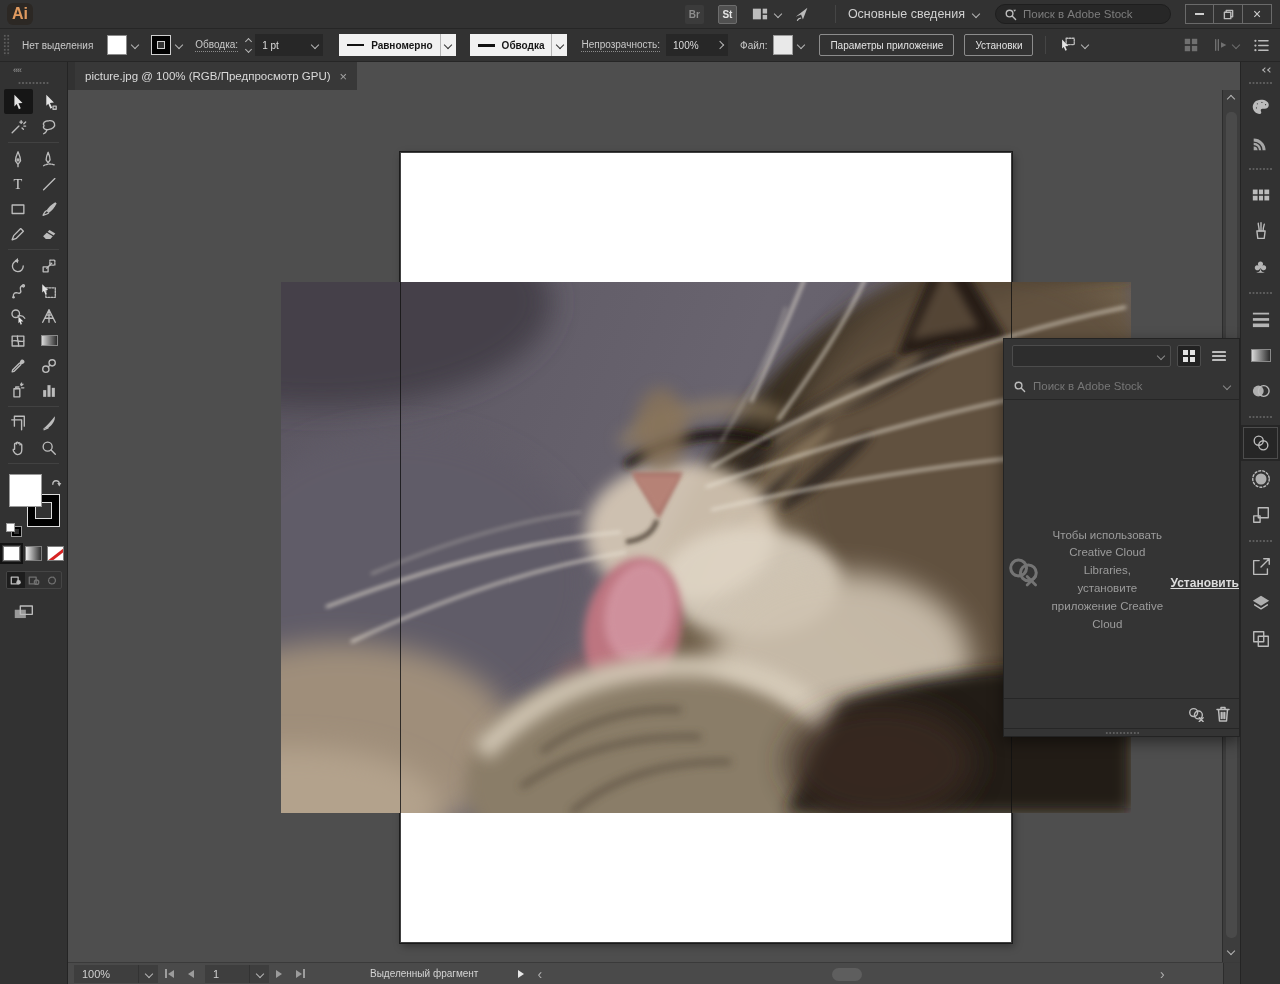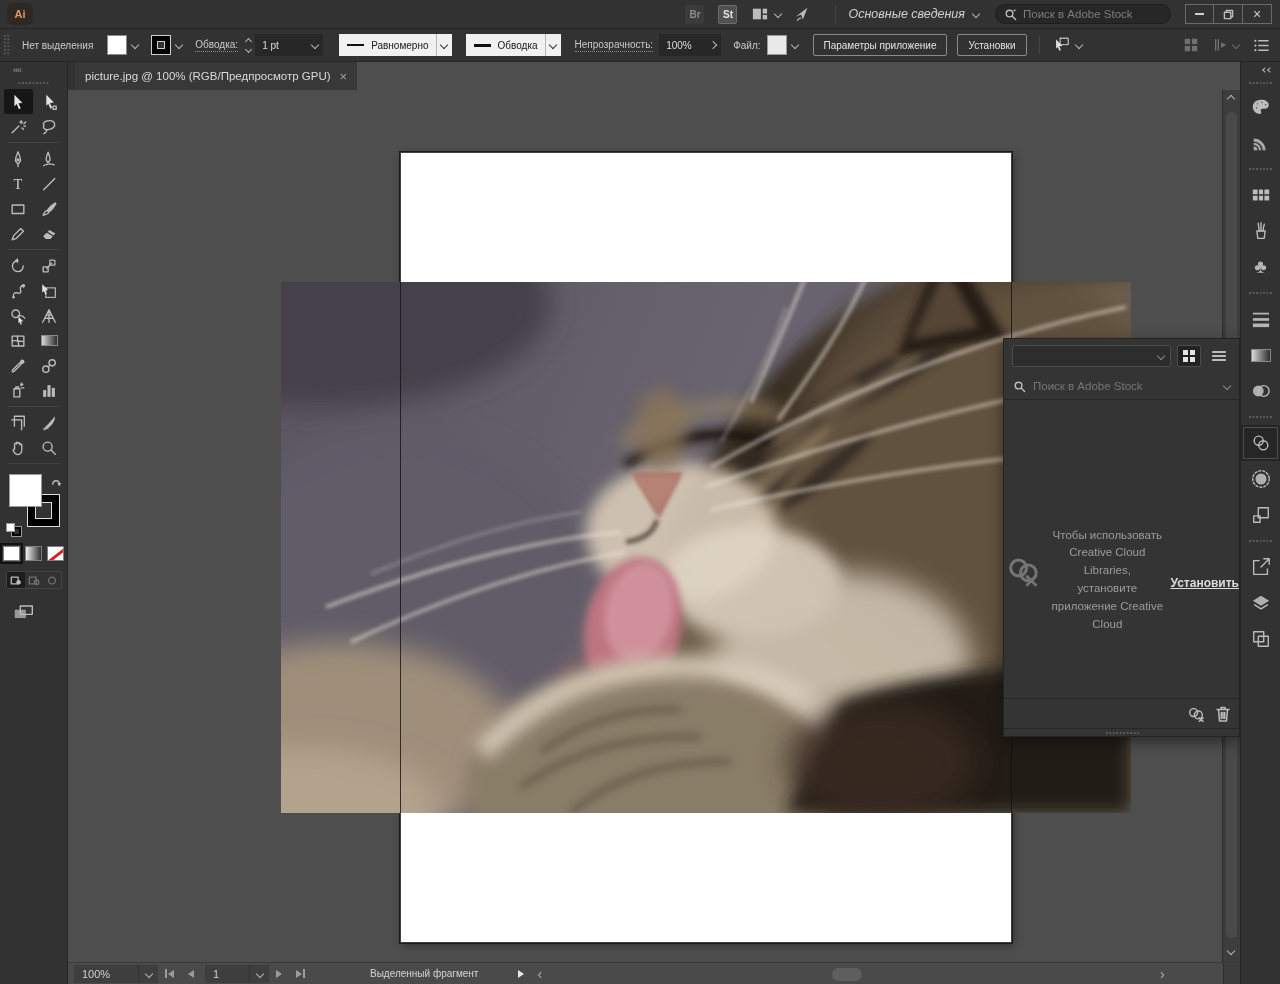--- a/index.html
+++ b/index.html
@@ -4,32 +4,32 @@
 <style>
   * { margin:0; padding:0; box-sizing:border-box; }
   html,body { width:1280px; height:984px; overflow:hidden; background:#323232;
     font-family:"Liberation Sans","DejaVu Sans",sans-serif; }
   #app { position:relative; width:1280px; height:984px; background:#323232; color:#d6d6d6; }
 
   
   .titlebar { position:absolute; left:0; top:0; width:1280px; height:29px; background:#323232;
     border-bottom:1px solid #262626; display:flex; align-items:center; }
   .ai-logo { width:26px; height:22px; margin-left:7px; border-radius:6px; background:#2c2824;
-    color:#e09a5f; font-weight:bold; font-size:11px; display:flex; align-items:center; justify-content:center; }
+    color:#e09a5f; font-weight:bold; font-size:16px; display:flex; align-items:center; justify-content:center; }
   .menubar { display:flex; margin-left:8px; }
   .menu { display:inline-block; padding:0 11px; font-size:12.5px; color:#d6d6d6; line-height:28px; cursor:default; }
   .menu::first-letter { text-decoration:underline; }
   .tb-right { margin-left:auto; display:flex; align-items:center; }
   .badge { width:19px; height:19px; border-radius:2px; display:flex; align-items:center; justify-content:center;
     font-size:10px; font-weight:bold; margin-right:14px; }
   .badge.br { background:#3b3b3b; color:#8d8d8d; }
   .badge.st { background:#505050; color:#e6e6e6; border:1px solid #6d6d6d; }
   .icon-btn { display:flex; align-items:center; margin-right:12px; color:#b5b5b5; }
   .vsep { width:1px; height:18px; background:#454545; margin:0 12px; }
-  .workspace { display:flex; align-items:center; font-size:12.5px; color:#d0d0d0; margin-right:16px;font-style:italic; }
+  .workspace { display:flex; align-items:center; font-size:12.5px; color:#d0d0d0; margin-right:16px; }
   .search-box { width:176px; height:20px; background:#272727; border:1px solid #1e1e1e; border-radius:10px;
     display:flex; align-items:center; padding:0 8px; margin-right:14px; }
   .search-box input { background:transparent; border:0; outline:0; color:#c9c9c9; font-size:11.5px; width:130px; margin-left:6px; }
   .search-box input::placeholder { color:#7d7d7d; }
   .winbtns { display:flex; margin-right:8px; }
   .winbtn { width:29px; height:20px; border:1px solid #6a6a6a; border-left-width:0; display:flex;
     align-items:center; justify-content:center; color:#cfcfcf; font-size:12px; }
   .winbtn:first-child { border-left-width:1px; }
   .minbar { width:9px; height:2px; background:#cfcfcf; }
 
@@ -46,21 +46,21 @@
   .chv { display:inline-block; width:6px; height:6px; border-right:1.4px solid currentColor;
     border-bottom:1.4px solid currentColor; transform:rotate(45deg); color:#b5b5b5; }
   .chv.up { transform:rotate(-135deg); }
   .chv.right { transform:rotate(-45deg); }
   .chv.left { transform:rotate(135deg); }
   .chvbox { width:16px; display:flex; justify-content:center; align-items:center; align-self:stretch; }
   .stepper { display:flex; flex-direction:column; justify-content:center; gap:3px; margin:0 4px 0 8px; }
   .stepper .chv { width:5px; height:5px; }
   .field { height:22px; background:#272727; display:flex; align-items:center; padding:0 7px; color:#dcdcdc; }
   .ddgroup { display:flex; align-items:center; height:22px; }
-  .white-dd { height:22px; background:#f1f1f1; color:#161616; display:flex; align-items:center; padding:0 8px; gap:7px; }
+  .white-dd { height:22px; background:#f1f1f1; color:#161616; display:flex; align-items:center; padding:0 8px; gap:7px;font-weight:bold; }
   .white-dd .chvbox { border-left:1px solid #b5b5b5; color:#333; }
   .line-thin { width:17px; height:2px; background:#111; }
   .line-thick { width:17px; height:3px; background:#111; }
   .btn { height:22px; border:1px solid #8c8c8c; border-radius:2px; padding:0 10px; display:flex;
     align-items:center; color:#e2e2e2; margin-left:10px; white-space:nowrap; }
   .style-swatch { width:20px; height:20px; background:#e9e9e9; border:1px solid #9a9a9a; margin-left:6px; }
   .cb-right { margin-left:auto; display:flex; align-items:center; margin-right:10px; gap:14px; }
 
   
   .left-toolbar { position:absolute; left:0; top:62px; width:68px; height:922px; background:#323232;

